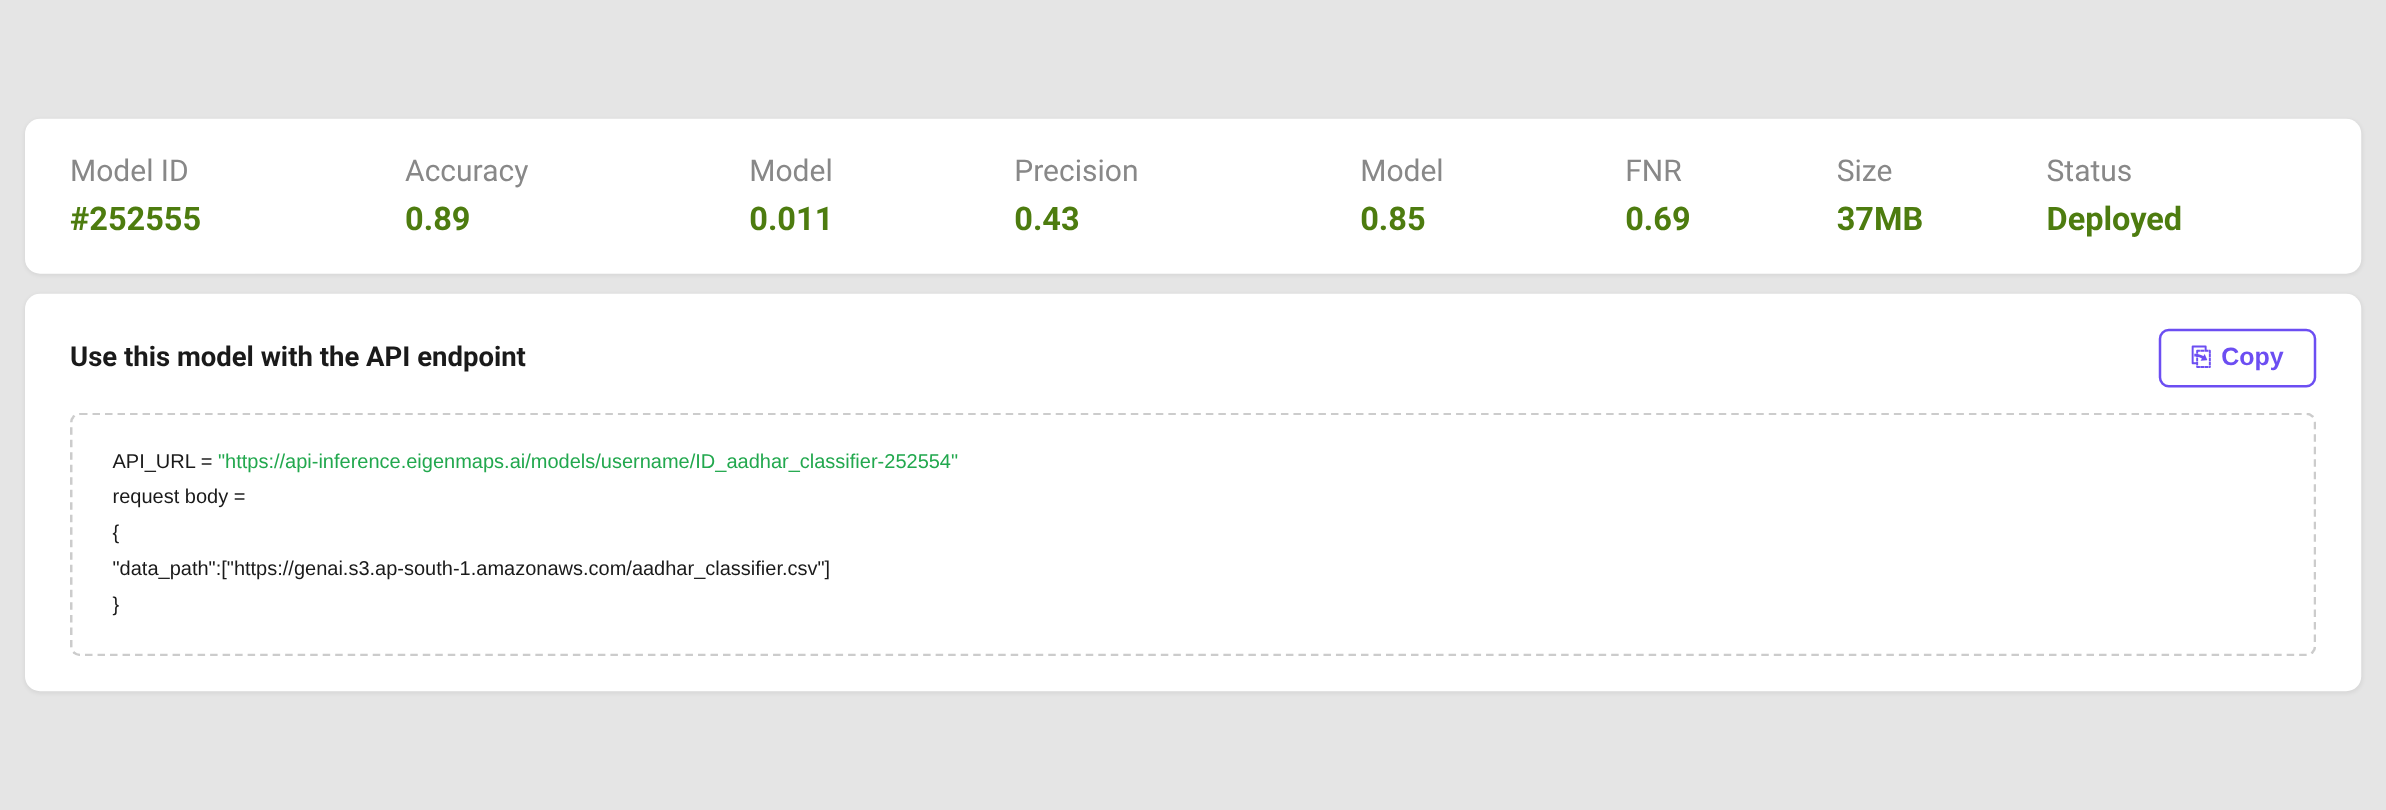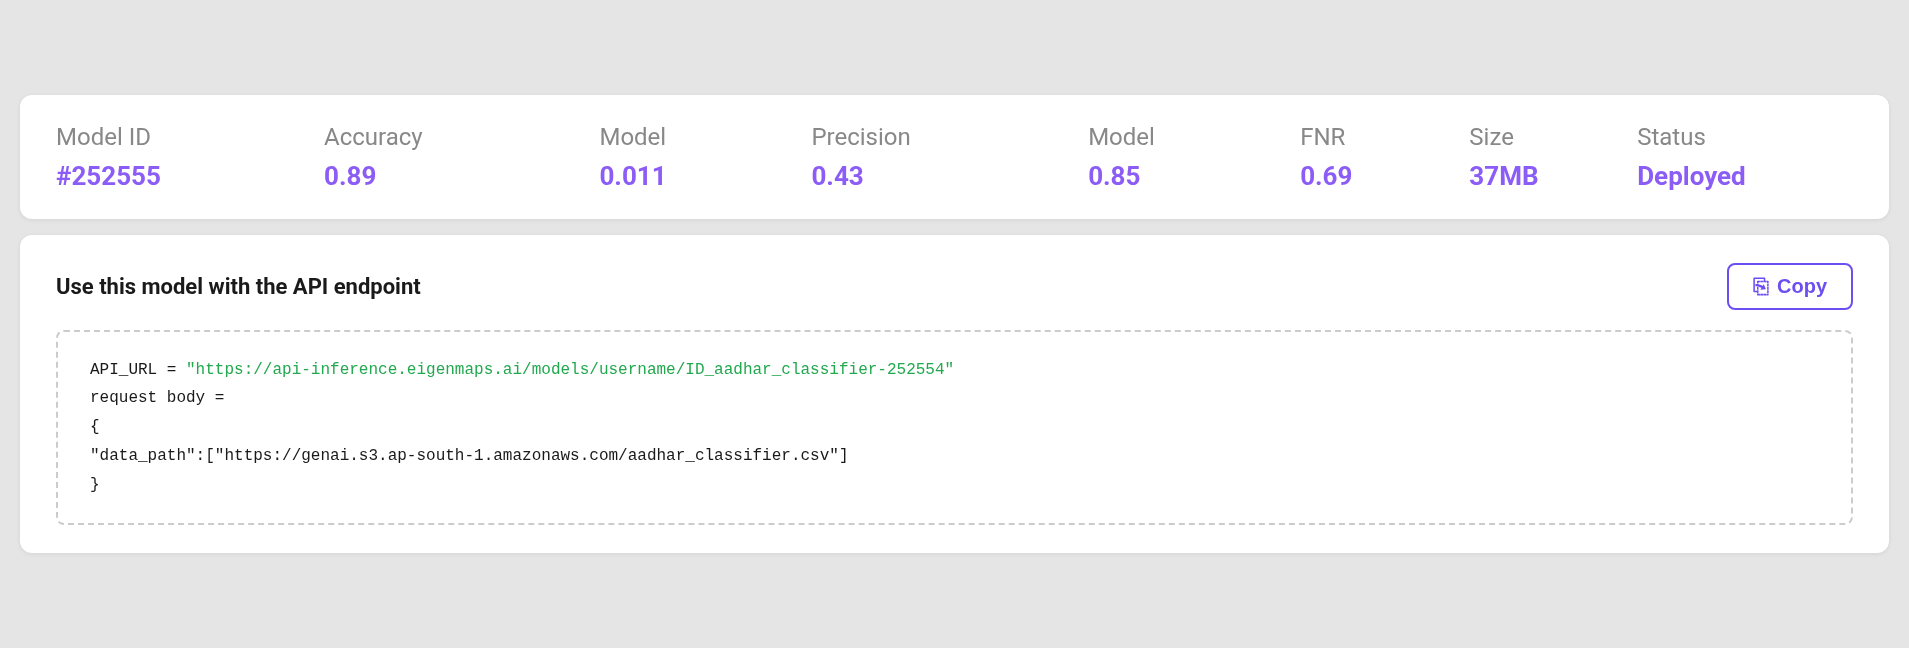--- a/index.html
+++ b/index.html
@@ -39,21 +39,21 @@
       font-size: 24px;
       color: #888888;
       padding-bottom: 10px;
       padding-right: 40px;
     }
 
     .metrics-table td {
       text-align: left;
       font-weight: 700;
       font-size: 26px;
-      color: #8b5cf6;
+      color: #4d7c0f;
     }
 
     
     .endpoint-header {
       display: flex;
       justify-content: space-between;
       align-items: center;
       margin-bottom: 20px;
       gap: 36px;
     }
@@ -79,21 +79,21 @@
     }
 
     .copy-icon {
       font-size: 20px;
     }
 
     .code-block {
       border: 2px dashed #cccccc;
       border-radius: 8px;
       padding: 24px 32px;
-      font-family: Liberation Mono, monospace;
+      font-family: Liberation Sans, sans-serif;
       font-size: 16px;
       line-height: 1.8;
       color: #1a1a1a;
     }
 
     .code-url {
       color: #22a84e;
     }
 
     .code-line {

